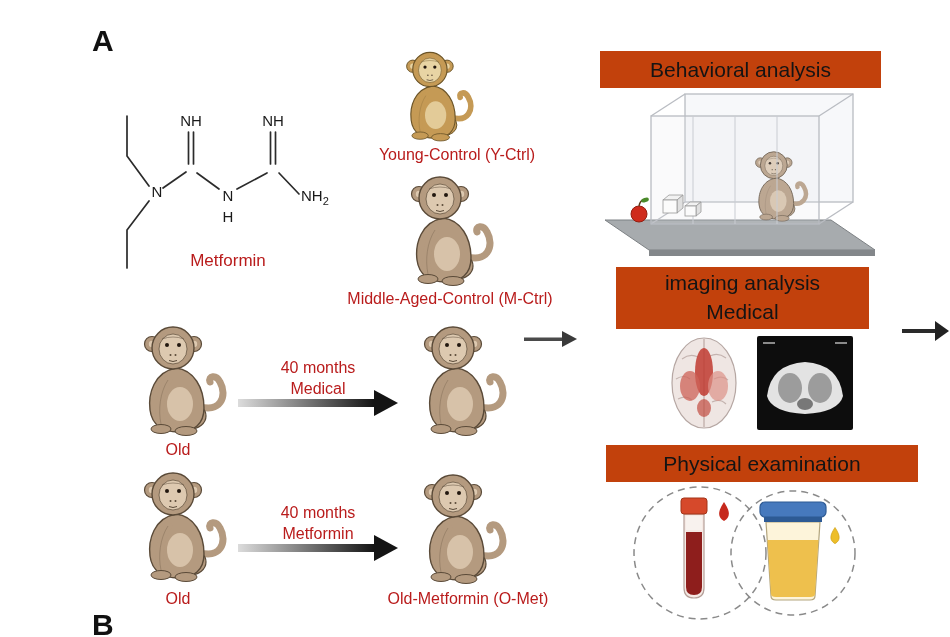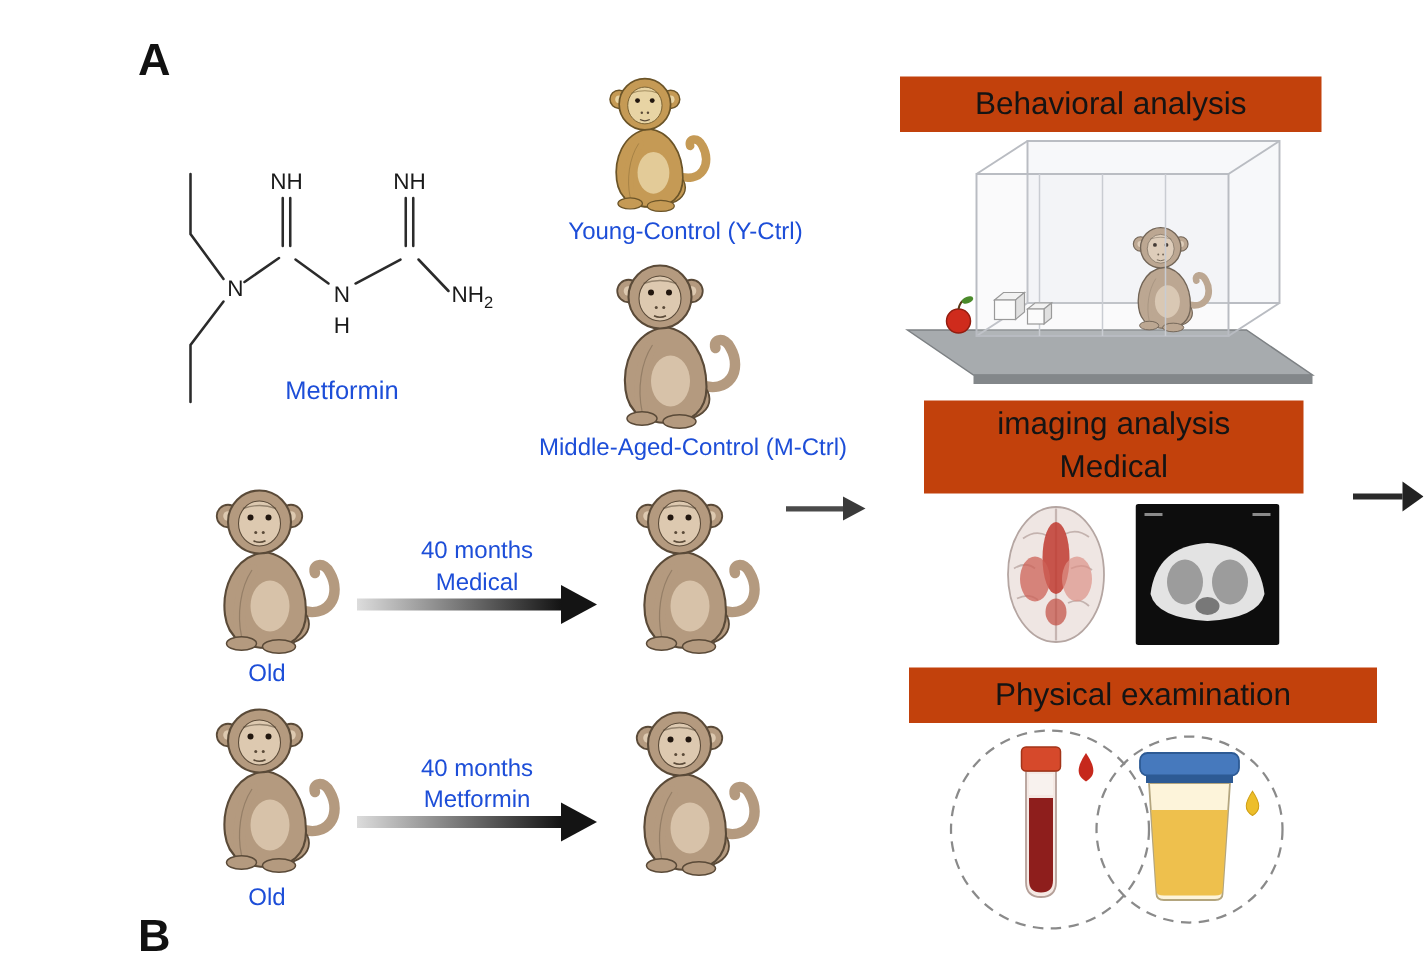--- a/index.html
+++ b/index.html
@@ -1,20 +1,20 @@
 <!DOCTYPE html>
 <html><head>
 <meta charset="utf-8">
 <style>
   html,body{margin:0;padding:0;background:#ffffff;}
   #canvas{position:relative;width:950px;height:637px;background:#ffffff;overflow:hidden;
     font-family:"Liberation Sans","DejaVu Sans",sans-serif;color:#1a1a1a;}
   .abs{position:absolute;}
   .panel-label{font-size:30px;font-weight:bold;color:#111;}
-  .caption{font-size:16px;text-align:center;color:#1d4ed8;line-height:21px;}
+  .caption{font-size:16px;text-align:center;color:#b91c1c;line-height:21px;}
   .header-box{background:#c2410c;text-align:center;color:#141414;}
   .header-box.single{font-size:21px;}
   .header-box .hline{font-size:21px;line-height:29px;}
   .monkey{--fur:#b49a7f;--face:#ddc9b0;--line:#5a4a38;}
   .monkey.young{--fur:#c59a55;--face:#e8d4a4;--line:#6b5428;}
   svg text{font-family:"Liberation Sans","DejaVu Sans",sans-serif;}
 </style>
 </head>
 <body>
 
@@ -78,39 +78,40 @@
   <div class="abs caption" style="left:158px;top:250px;width:140px;font-size:17px">Metformin</div>
 
   <svg class="abs monkey young" style="left:393px;top:45px" width="82" height="98" viewBox="0 0 100 120">
       <use href="#monkey-shape"></use>
     </svg>
   <div class="abs caption" style="left:350px;top:144px;width:214px">Young-Control (Y-Ctrl)</div>
 
   <svg class="abs monkey" style="left:395px;top:168px" width="100" height="120" viewBox="0 0 100 120">
       <use href="#monkey-shape"></use>
     </svg>
-  <div class="abs caption" style="left:330px;top:288px;width:264px">Middle-Aged-Control (M-Ctrl)</div>
+  <div class="abs caption" style="left:318px;top:288px;width:264px">Middle-Aged-Control (M-Ctrl)</div>
 
   <svg class="abs monkey" style="left:128px;top:318px" width="100" height="120" viewBox="0 0 100 120">
       <use href="#monkey-shape"></use>
     </svg>
   <div class="abs caption" style="left:130px;top:439px;width:96px">Old</div>
 
   <svg class="abs monkey" style="left:408px;top:318px" width="100" height="120" viewBox="0 0 100 120">
       <use href="#monkey-shape"></use>
     </svg>
 
   <svg class="abs monkey" style="left:128px;top:464px" width="100" height="120" viewBox="0 0 100 120">
       <use href="#monkey-shape"></use>
     </svg>
   <div class="abs caption" style="left:130px;top:588px;width:96px">Old</div>
 
   <svg class="abs monkey" style="left:408px;top:466px" width="100" height="120" viewBox="0 0 100 120">
       <use href="#monkey-shape"></use>
     </svg>
+  <div class="abs caption" style="left:363px;top:588px;width:210px">Old-Metformin (O-Met)</div>
 
   <div class="abs caption" style="left:238px;top:357px;width:160px">
     <div>40 months</div>
     <div>Medical</div>
   </div>
   <svg class="abs" style="left:238px;top:389px" width="160" height="28" viewBox="0 0 160 28">
     <rect x="0" y="10" width="136" height="8" fill="url(#arrowGrad)"></rect>
     <polygon points="136,1 160,14 136,27" fill="#141414"></polygon>
   </svg>
 

